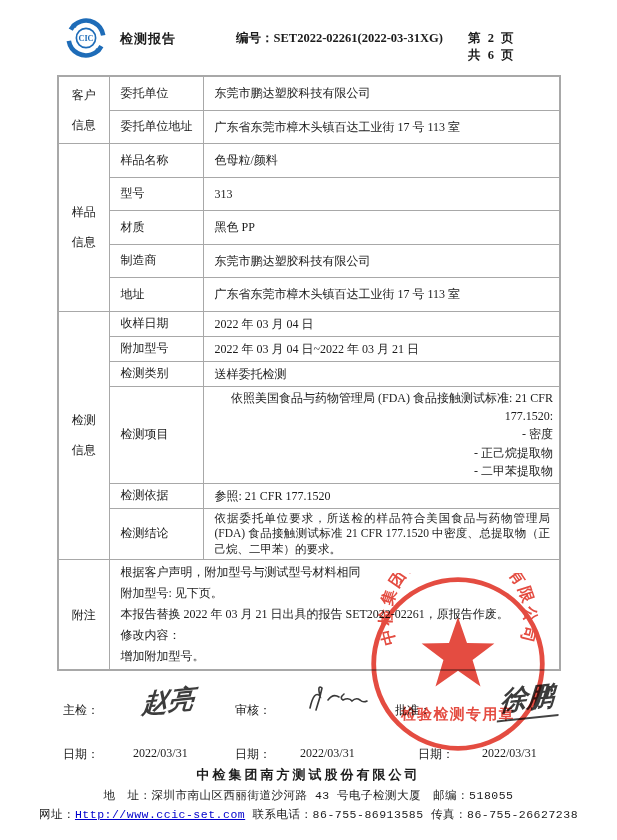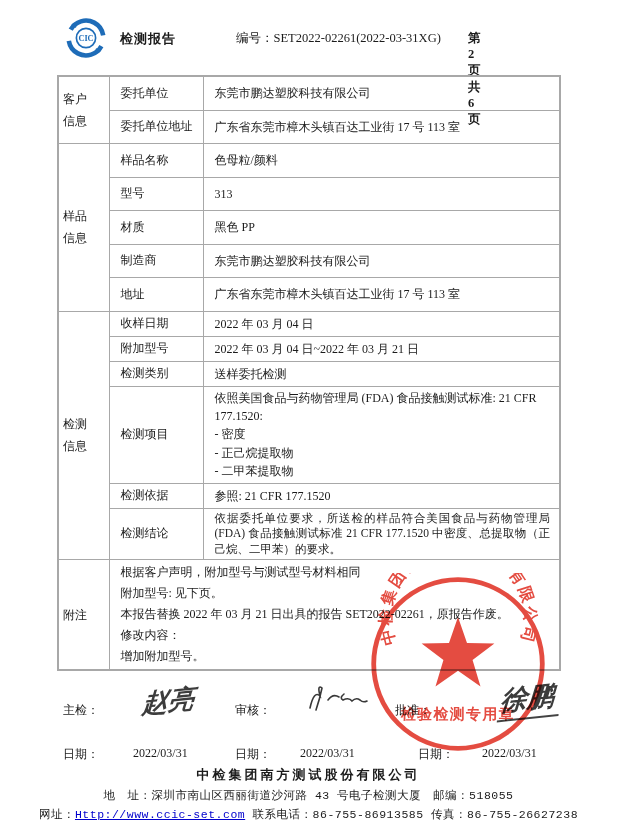--- a/index.html
+++ b/index.html
@@ -1,36 +1,36 @@
 <!DOCTYPE html>
 <html><head>
 <meta charset="utf-8">
 <style>
   html,body{margin:0;padding:0;background:#ffffff;}
   .page{
     position:relative;width:617px;height:840px;background:#fff;overflow:hidden;
     font-family:"Liberation Serif","DejaVu Serif",serif;color:#1b1b1b;
   }
   
-  .hdr{position:absolute;left:0;top:14px;width:495px;height:50px;}
+  .hdr{position:absolute;left:0;top:14px;width:495px;height:50px;padding-left:35px;}
   .logo{position:absolute;left:64px;top:2px;width:44px;height:44px;}
   .hdr-title{position:absolute;left:120px;top:16px;font-size:13px;font-weight:bold;letter-spacing:1px;}
-  .hdr-no{position:absolute;left:236px;top:16px;font-size:12.5px;font-weight:normal;}
+  .hdr-no{position:absolute;left:236px;top:16px;font-size:12.5px;font-weight:bold;}
   .hdr-page{position:absolute;left:468px;top:16px;font-size:12.5px;font-weight:bold;letter-spacing:2px;}
   
   table.rpt{
     position:absolute;left:57px;top:75px;width:502px;
     border-collapse:collapse;table-layout:fixed;
     border:2px solid #a8a8a8;font-size:12px;
   }
   table.rpt td{border:1px solid #a8a8a8;vertical-align:middle;overflow:hidden;}
-  td.sec{text-align:left;white-space:pre-line;line-height:22px;padding:0 4px;}
+  td.sec{text-align:center;white-space:pre-line;line-height:30px;padding:0 4px;}
   td.lbl{padding:0 4px 0 11px;}
   td.val{padding:2px 6px 2px 11px;line-height:16px;}
-  td.ml{white-space:pre-line;}
+  td.ml{white-space:pre-line;text-align:right;}
   td.proj{line-height:18.4px;}
   td.concl{font-size:11.5px;line-height:15.6px;text-align:justify;padding-right:9px;margin-top:48px;}
   td.note{white-space:pre-line;line-height:21px;font-size:12px;}
   
   .sigzone{position:absolute;left:0;top:676px;width:594px;height:95px;font-size:12px;}
   .sig-lab{position:absolute;top:26px;}
   .sig-name{position:absolute;display:inline-block;font-weight:bold;font-style:italic;
             color:#222;transform:rotate(-6deg) skewX(-10deg);opacity:.88;}
   .date-lab{position:absolute;top:70px;}
   .date-val{position:absolute;top:70px;font-size:12px;}

